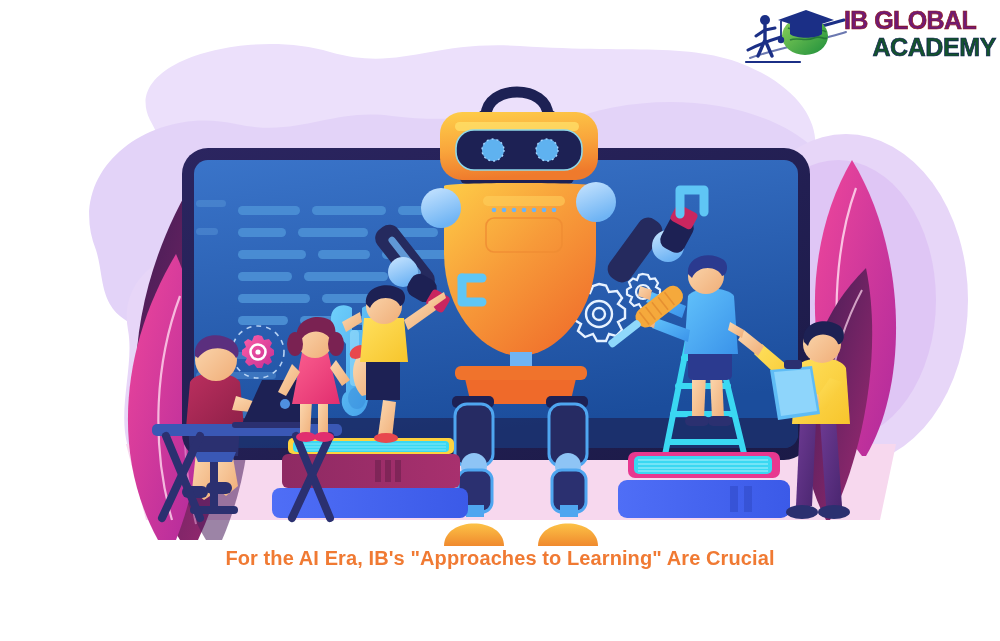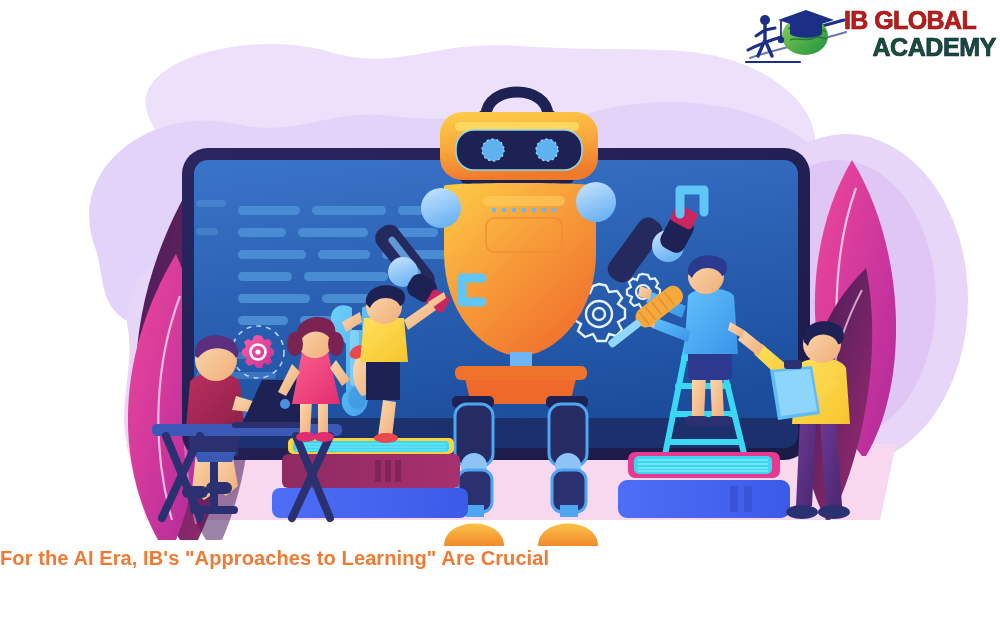--- a/index.html
+++ b/index.html
@@ -4,31 +4,31 @@
 <style>
   html,body{margin:0;padding:0;background:#fff;}
   body{width:1000px;height:641px;overflow:hidden;font-family:"Liberation Sans",sans-serif;}
   #stage{position:relative;width:1000px;height:641px;background:#ffffff;overflow:hidden;}
 
   
   #logo{position:absolute;left:744px;top:4px;width:250px;height:86px;}
   #logo .mark{position:absolute;left:0;top:2px;width:104px;height:62px;}
   #logo .words{position:absolute;left:100px;top:3px;width:152px;height:58px;}
   #logo .ib-global{display:block;font-family:"Liberation Sans",sans-serif;font-weight:700;
-     font-size:25px;letter-spacing:-0.6px;line-height:27px;color:#b91c1c;
+     font-size:25px;letter-spacing:-0.6px;line-height:27px;color:#701a75;
      -webkit-text-stroke:0.7px #8d1111;white-space:nowrap;}
   #logo .academy{display:block;font-family:"Liberation Sans",sans-serif;font-weight:700;
      font-size:25px;letter-spacing:-0.4px;line-height:27px;color:#14532d;
      -webkit-text-stroke:0.7px #0e1c55;white-space:nowrap;text-align:right;}
   #logo .tagline{position:absolute;left:0;top:62px;width:250px;text-align:center;
      font-family:"Liberation Sans",sans-serif;font-weight:700;font-size:10.2px;
      letter-spacing:-0.2px;color:#10131a;white-space:nowrap;}
 
   
-  #caption{position:absolute;left:0;top:547px;width:1000px;text-align:left;
+  #caption{position:absolute;left:0;top:547px;width:1000px;text-align:center;
      font-family:"Liberation Sans",sans-serif;font-weight:700;font-size:20px;
      letter-spacing:0.1px;color:#f07a33;}
 
   
   #illo{position:absolute;left:0;top:0;width:1000px;height:547px;}
   #illo svg{display:block;}
 </style>
 </head>
 <body>
 

